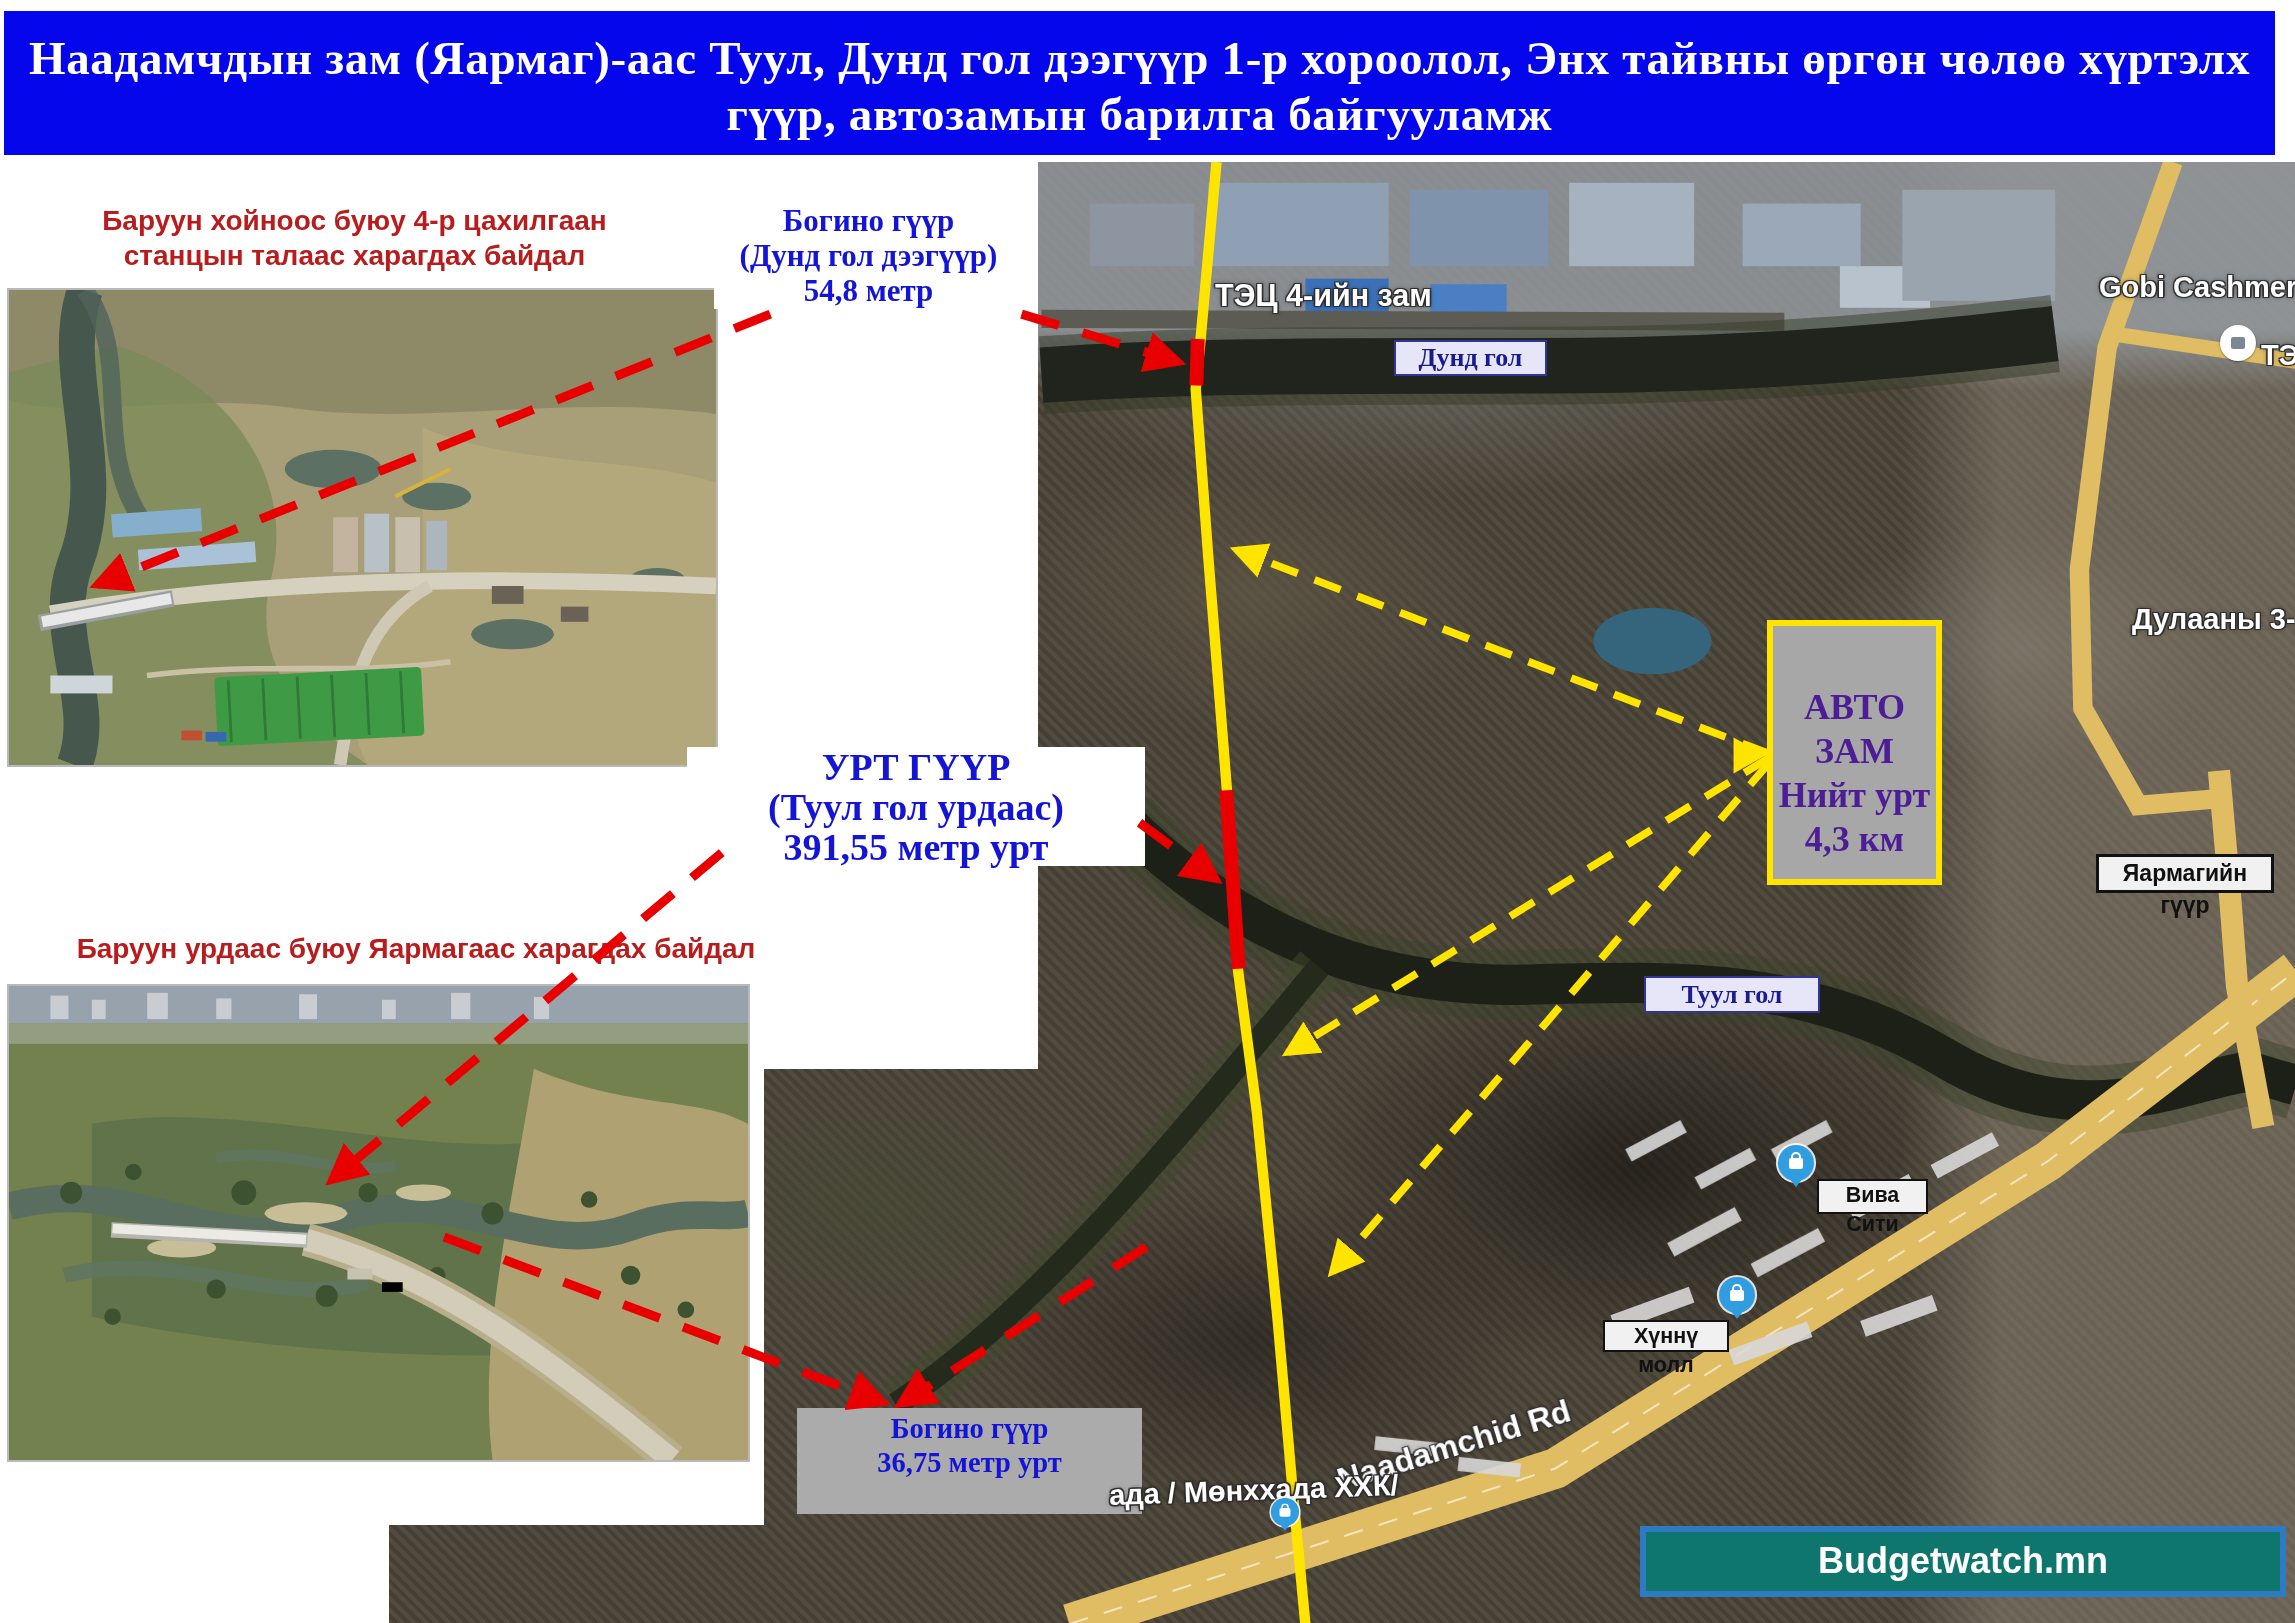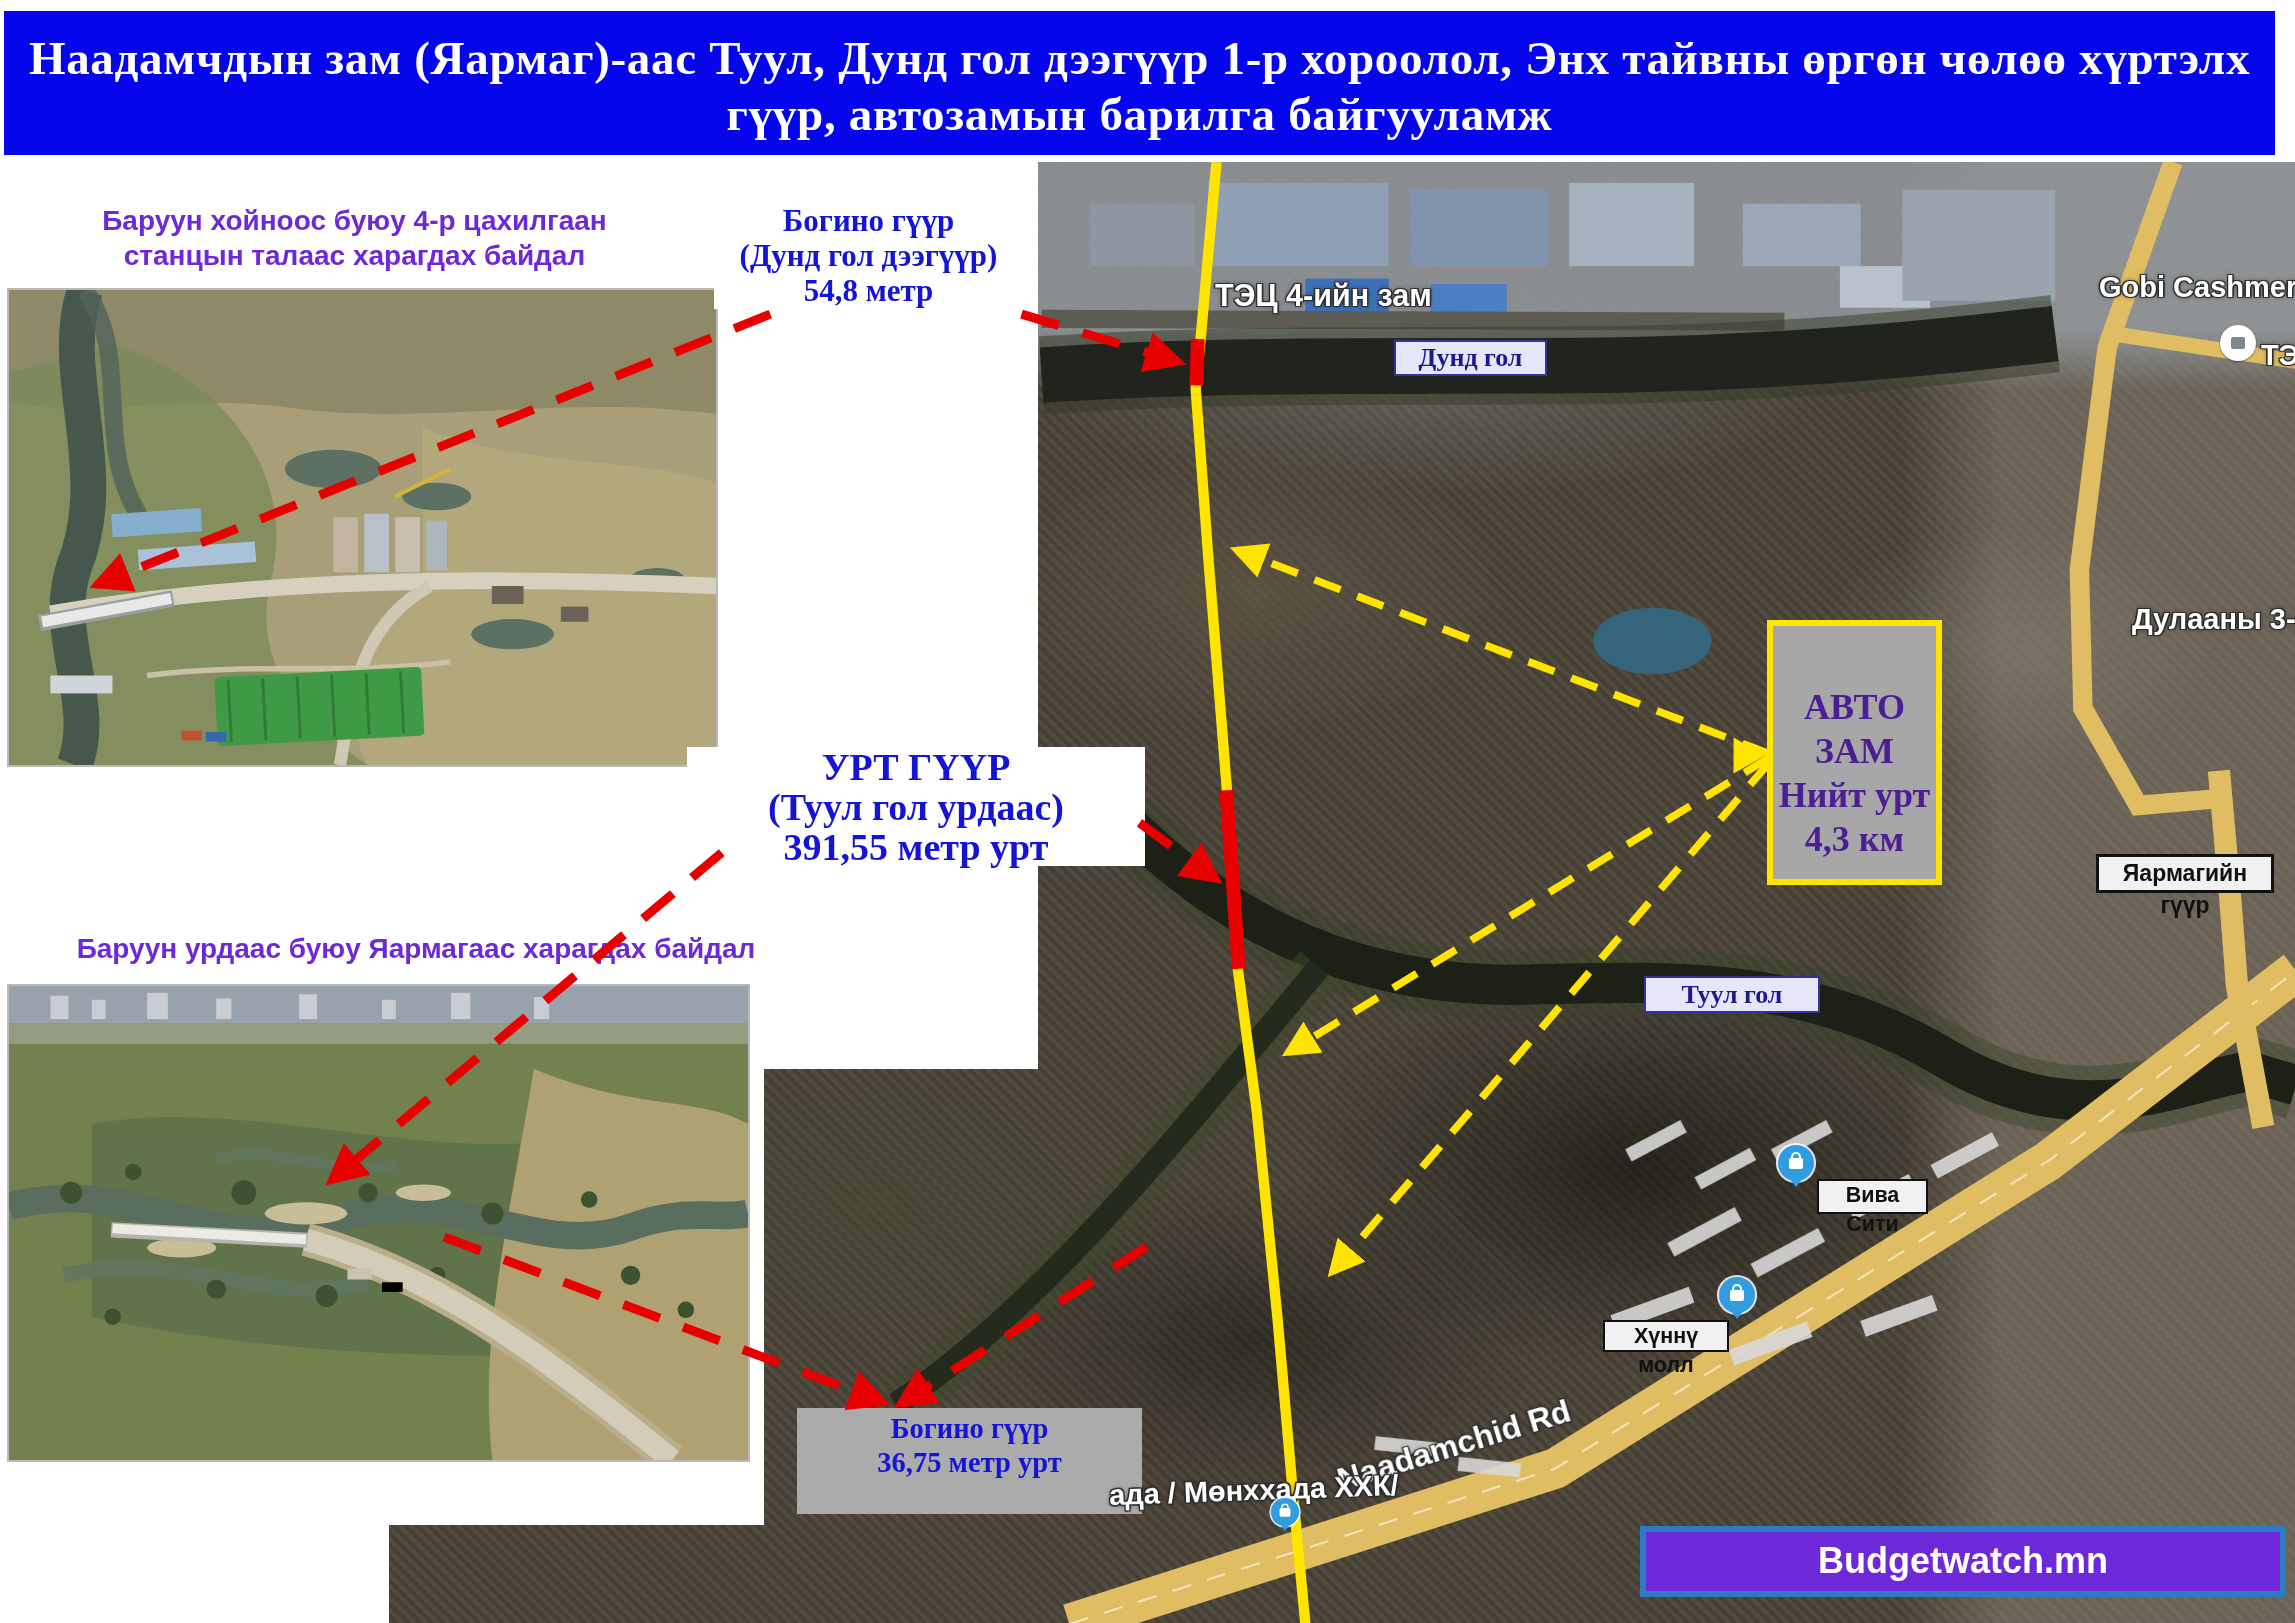--- a/index.html
+++ b/index.html
@@ -26,21 +26,21 @@
          radial-gradient(347px 194px at 486px 1041px, rgba(70,75,52,.6), transparent 70%),
          radial-gradient(555px 153px at 1041px 222px, rgba(122,122,116,.5), transparent 72%),
          repeating-linear-gradient(45deg, rgba(255,255,255,.045) 0 4.2px, rgba(0,0,0,.055) 4.2px 8.3px);}
   .map svg{position:absolute;left:0;top:0;}
 
   
   .photo{position:absolute;border:2.1px solid #b9b9b9;box-sizing:border-box;z-index:2;background:#8a8f77;}
   .photo svg{display:block;width:100%;height:100%;}
 
   
-  .caption{position:absolute;color:#6d28d9;font-weight:bold;text-align:center;z-index:3;
+  .caption{position:absolute;color:#b91c1c;font-weight:bold;text-align:center;z-index:3;
            font-family:"Liberation Sans",sans-serif;}
 
   
   .callout{position:absolute;text-align:center;font-family:"Liberation Serif",serif;font-weight:bold;
            color:#1414d6;z-index:3;box-sizing:border-box;}
   .co1{left:714px;top:199px;width:309px;height:110px;background:#ffffff;font-size:31px;line-height:35px;padding-top:3.5px;}
   .co2{left:687px;top:747px;width:458px;height:119px;background:#ffffff;font-size:38px;line-height:40px;}
   .co3{left:797px;top:1408px;width:345px;height:106px;background:#ababab;font-size:28.5px;line-height:34px;padding-top:4.2px;}
   .co-auto{left:1767px;top:620px;width:175px;height:265px;background:#a7a7a7;border:6.2px solid #ffe400;
            color:#4c1d95;font-size:36px;line-height:44px;padding-top:59px;}
@@ -71,21 +71,21 @@
        border:2.1px solid #fff;border-bottom:none;border-radius:4.9px 4.9px 0 0;}
   .poi.small{transform:scale(.78);}
   .whitepoi{position:absolute;left:2220px;top:325px;width:36px;height:36px;border-radius:50%;background:#fff;
        z-index:3;box-shadow:0 0.7px 2.1px rgba(0,0,0,.5);}
   .whitepoi .fac{display:block;width:14px;height:12.5px;background:#7a8894;border-radius:2.1px;margin:11.8px auto 0;}
 
   
   #arrows{position:absolute;left:0;top:0;z-index:4;pointer-events:none;}
 
   
-  .footer-banner{position:absolute;left:1640px;top:1526px;width:646px;height:71px;background:#6d28d9;
+  .footer-banner{position:absolute;left:1640px;top:1526px;width:646px;height:71px;background:#0f766e;
        border:6.2px solid #2e7bc4;box-sizing:border-box;z-index:5;color:#fff;text-align:center;
        font-size:36px;font-weight:bold;line-height:58px;font-family:"Liberation Sans",sans-serif;}
 </style>
 </head>
 <body>
 
 <div id="canvas">
 
   <div class="banner">
     <div class="l1">Наадамчдын зам (Яармаг)-аас  Туул, Дунд гол дээгүүр 1-р хороолол, Энх тайвны өргөн чөлөө хүртэлх</div>

